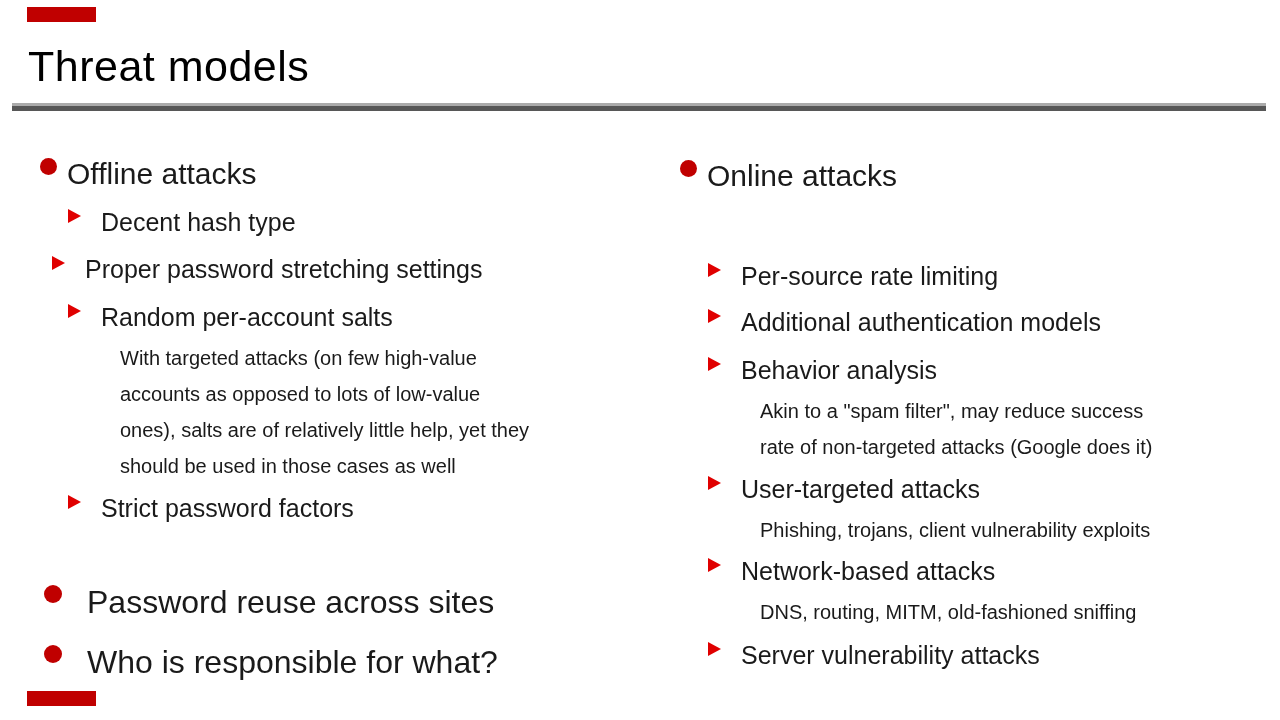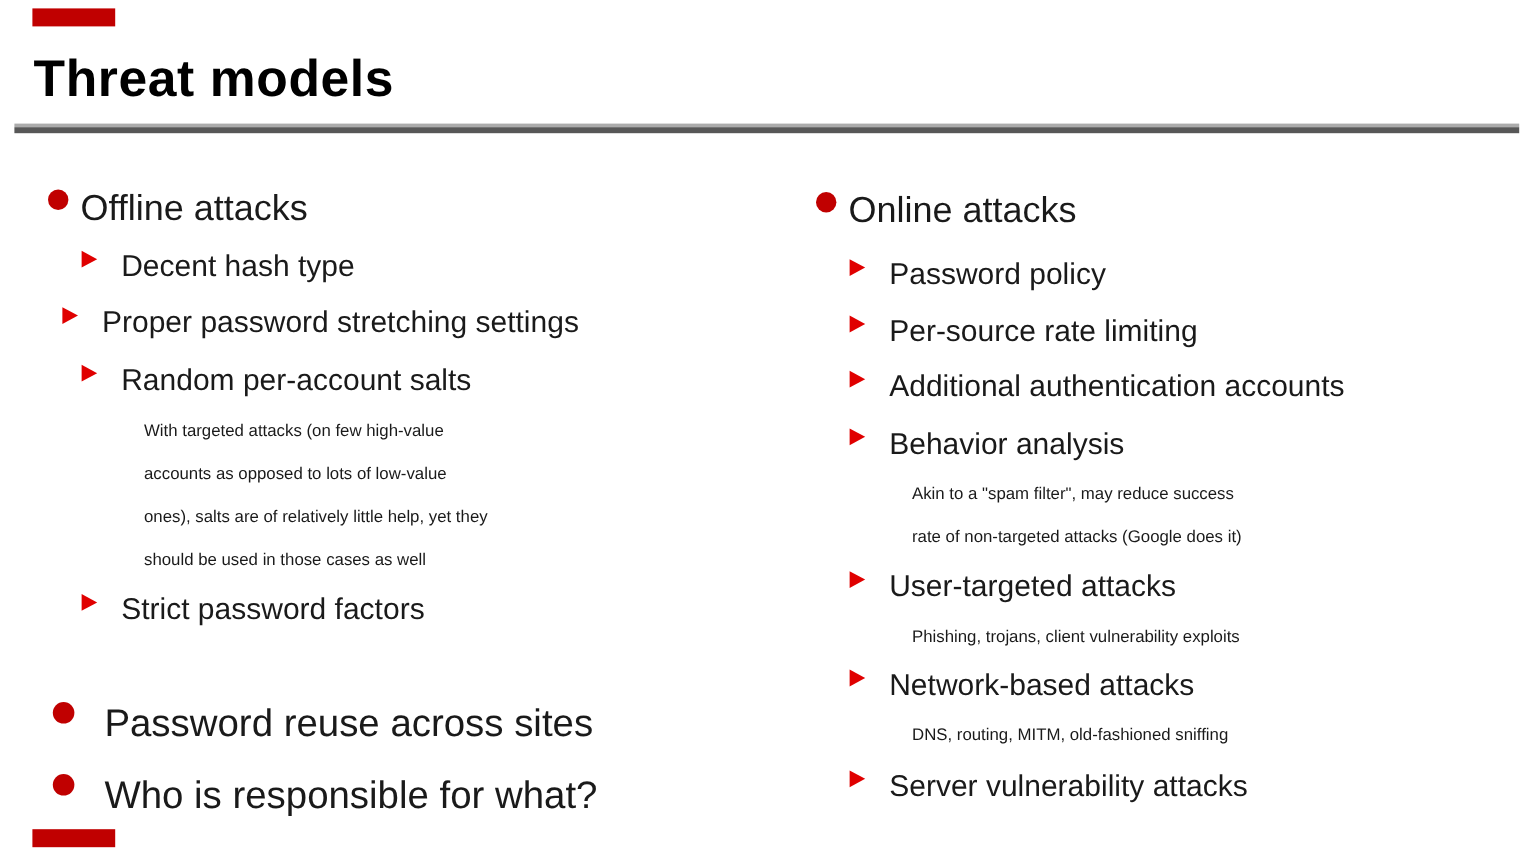--- a/index.html
+++ b/index.html
@@ -5,41 +5,41 @@
   html,body { margin:0; padding:0; background:#ffffff; }
   #screen {
     position:relative; width:1280px; height:720px; overflow:hidden;
     background:var(--background,#ffffff);
     font-family:"Liberation Sans", sans-serif;
     color:var(--text_color,#1a1a1a);
   }
   .corner { position:absolute; width:69px; height:15px; background:var(--accent_red,#c00000); }
   #slide-title {
     position:absolute; left:28px; top:40px;
-    font-size:43px; line-height:52px; font-weight:bold; color:#000;
+    font-size:43px; line-height:52px; font-weight:normal; color:#000;
     letter-spacing:0.5px; white-space:nowrap;
   }
   #title-rule { position:absolute; left:12px; top:103px; width:1254px; font-size:0; }
   #title-rule .rt { height:3px; background:var(--rule_top,#ababab); }
   #title-rule .rb { height:5px; background:var(--rule_bottom,#575757); }
   .row { position:absolute; display:flex; align-items:flex-start; white-space:nowrap; }
   .l1 { font-size:30px; line-height:34px; gap:10px; }
   .l1.big { font-size:32px; line-height:36px; gap:25px; }
   .disc {
     width:17px; height:17px; border-radius:50%;
     background:var(--accent_red,#c00000); flex:0 0 auto; margin-top:1px;
   }
   .l1.big .disc { width:18px; height:18px; }
   .l2 { font-size:25px; line-height:29px; gap:20px; }
   .tri {
     width:0; height:0; flex:0 0 auto; margin-top:1px;
     border-top:7px solid transparent; border-bottom:7px solid transparent;
     border-left:13px solid var(--triangle_red,#e00000);
   }
-  .note { position:absolute; font-size:14px; line-height:36px; white-space:nowrap; }
+  .note { position:absolute; font-size:20px; line-height:36px; white-space:nowrap; }
 </style>
 </head>
 <body>
 
 <div id="screen">
 
   <div class="corner" style="left:27px; top:7px"></div>
   <div class="corner" style="left:27px; top:691px"></div>
 
   <div id="slide-title">Threat models</div>
@@ -81,31 +81,27 @@
   </div>
   <div class="row l1 big" style="left:44px; top:644px">
     <span class="disc"></span>
     <span>Who is responsible for what?</span>
   </div>
 
   <div class="row l1" style="left:680px; top:159px">
     <span class="disc"></span>
     <span>Online attacks</span>
   </div>
-  <div class="row l2" style="left:708px; top:215px">
-    <span class="tri"></span>
-    <span>Password policy</span>
-  </div>
   <div class="row l2" style="left:708px; top:262px">
     <span class="tri"></span>
     <span>Per-source rate limiting</span>
   </div>
   <div class="row l2" style="left:708px; top:308px">
     <span class="tri"></span>
-    <span>Additional authentication accounts</span>
+    <span>Additional authentication models</span>
   </div>
   <div class="row l2" style="left:708px; top:356px">
     <span class="tri"></span>
     <span>Behavior analysis</span>
   </div>
   <div class="note" style="left:760px; top:393px">
     <div>Akin to a "spam filter", may reduce success</div>
     <div>rate of non-targeted attacks (Google does it)</div>
   </div>
   <div class="row l2" style="left:708px; top:475px">

